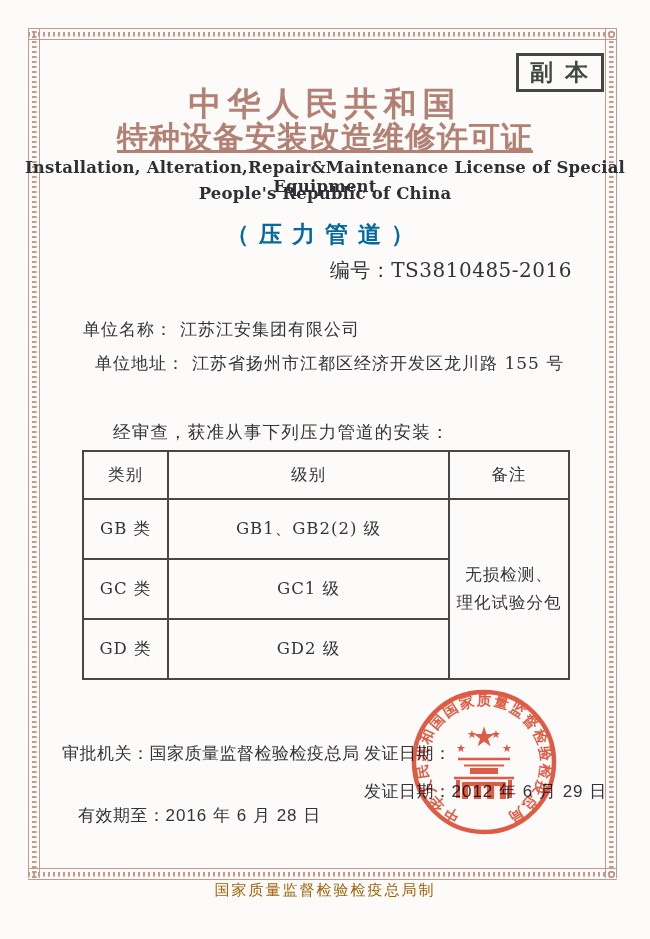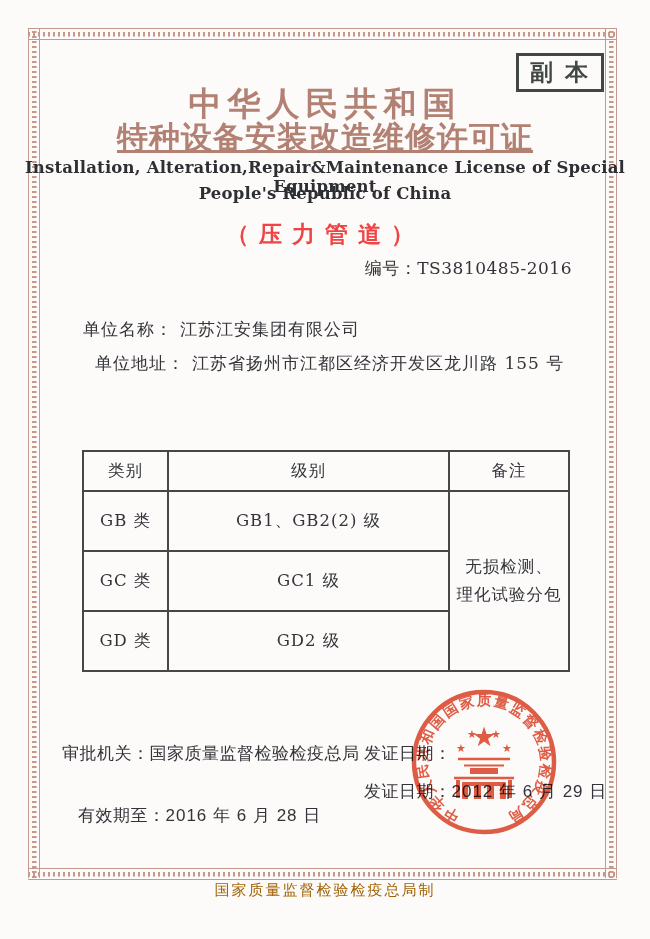--- a/index.html
+++ b/index.html
@@ -47,38 +47,38 @@
   .title-cn.l1{top:82px;font-size:33px;letter-spacing:6px;}
   .title-cn.l2{top:117px;font-size:31px;letter-spacing:1px;text-decoration:underline;}
   .title-en{
     position:absolute;left:0;right:0;text-align:center;
     font-weight:700;font-size:16.5px;color:#2e2f35;letter-spacing:0.2px;
   }
   .title-en.e1{top:158px;}
   .title-en.e2{top:184px;}
   .subtitle{
     position:absolute;left:0;right:0;top:219px;text-align:center;
-    font-size:23px;font-weight:700;letter-spacing:10px;color:#ef4444;
-  }
-  .license-no{position:absolute;top:257px;right:78px;font-size:17px;letter-spacing:0.5px;}
+    font-size:23px;font-weight:700;letter-spacing:10px;color:#0369a1;
+  }
+  .license-no{position:absolute;top:257px;right:78px;font-size:20px;letter-spacing:0.5px;}
   .field{position:absolute;left:83px;font-size:17px;letter-spacing:1px;}
   .field .fvalue{margin-left:7px;}
   .f-name{top:318px;}
   .f-addr{top:352px;margin-left:12px;}
   .statement{position:absolute;left:113px;top:420px;font-size:17.5px;letter-spacing:1.2px;}
 
   table.scope{
     position:absolute;left:82px;top:450px;width:486px;
     border-collapse:collapse;table-layout:fixed;font-size:16.5px;
   }
   table.scope th,table.scope td{
     border:2px solid var(--tableline);text-align:center;padding:0;
     font-weight:400;letter-spacing:1px;
   }
-  table.scope thead tr{height:40px;}
+  table.scope thead tr{height:48px;}
   table.scope tbody tr{height:60px;}
   td.remark{text-align:left;padding-left:10px;line-height:1.7;}
   td.remark span{display:block;}
 
   .issue-line{position:absolute;font-size:17px;letter-spacing:0.5px;white-space:nowrap;}
   .il-approval{left:62px;top:742px;}
   .il-issuer{left:364px;top:742px;}
   .il-valid{left:78px;top:780px;margin-top:24px;}
   .il-date{left:364px;top:780px;}
   .num-val{font-family:"Liberation Sans","DejaVu Sans",sans-serif;letter-spacing:1px;}
@@ -115,20 +115,21 @@
     <span>编号：</span><span>TS3810485-2016</span>
   </div>
 
   <div class="field f-name">
     <span class="flabel">单位名称：</span><span class="fvalue">江苏江安集团有限公司</span>
   </div>
   <div class="field f-addr">
     <span class="flabel">单位地址：</span><span class="fvalue">江苏省扬州市江都区经济开发区龙川路 155 号</span>
   </div>
 
+  <div class="statement">经审查，获准从事下列压力管道的安装：</div>
 
   <table class="scope">
     <colgroup>
       <col style="width:85px">
         <col style="width:281px">
         <col style="width:120px">
     </colgroup>
     <thead>
       <tr>
         <th>类别</th>

